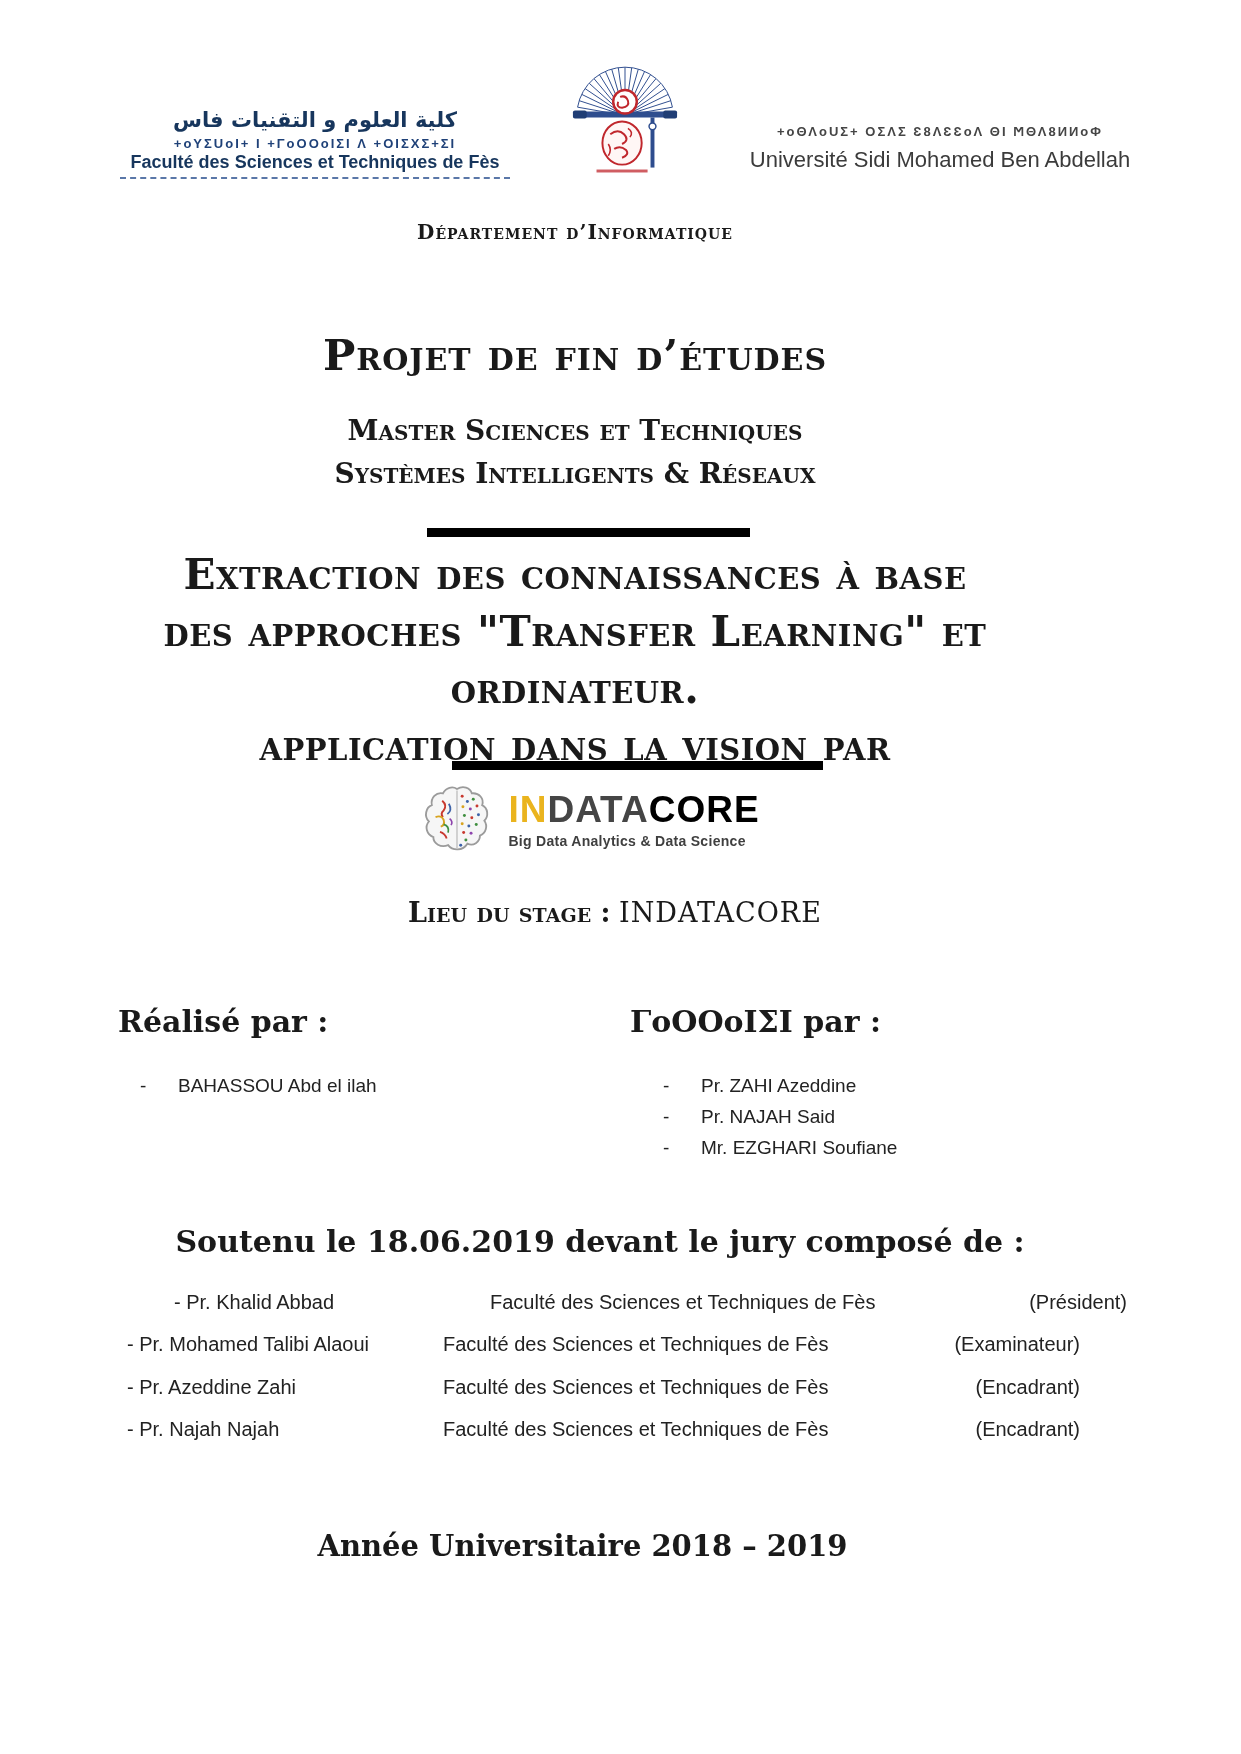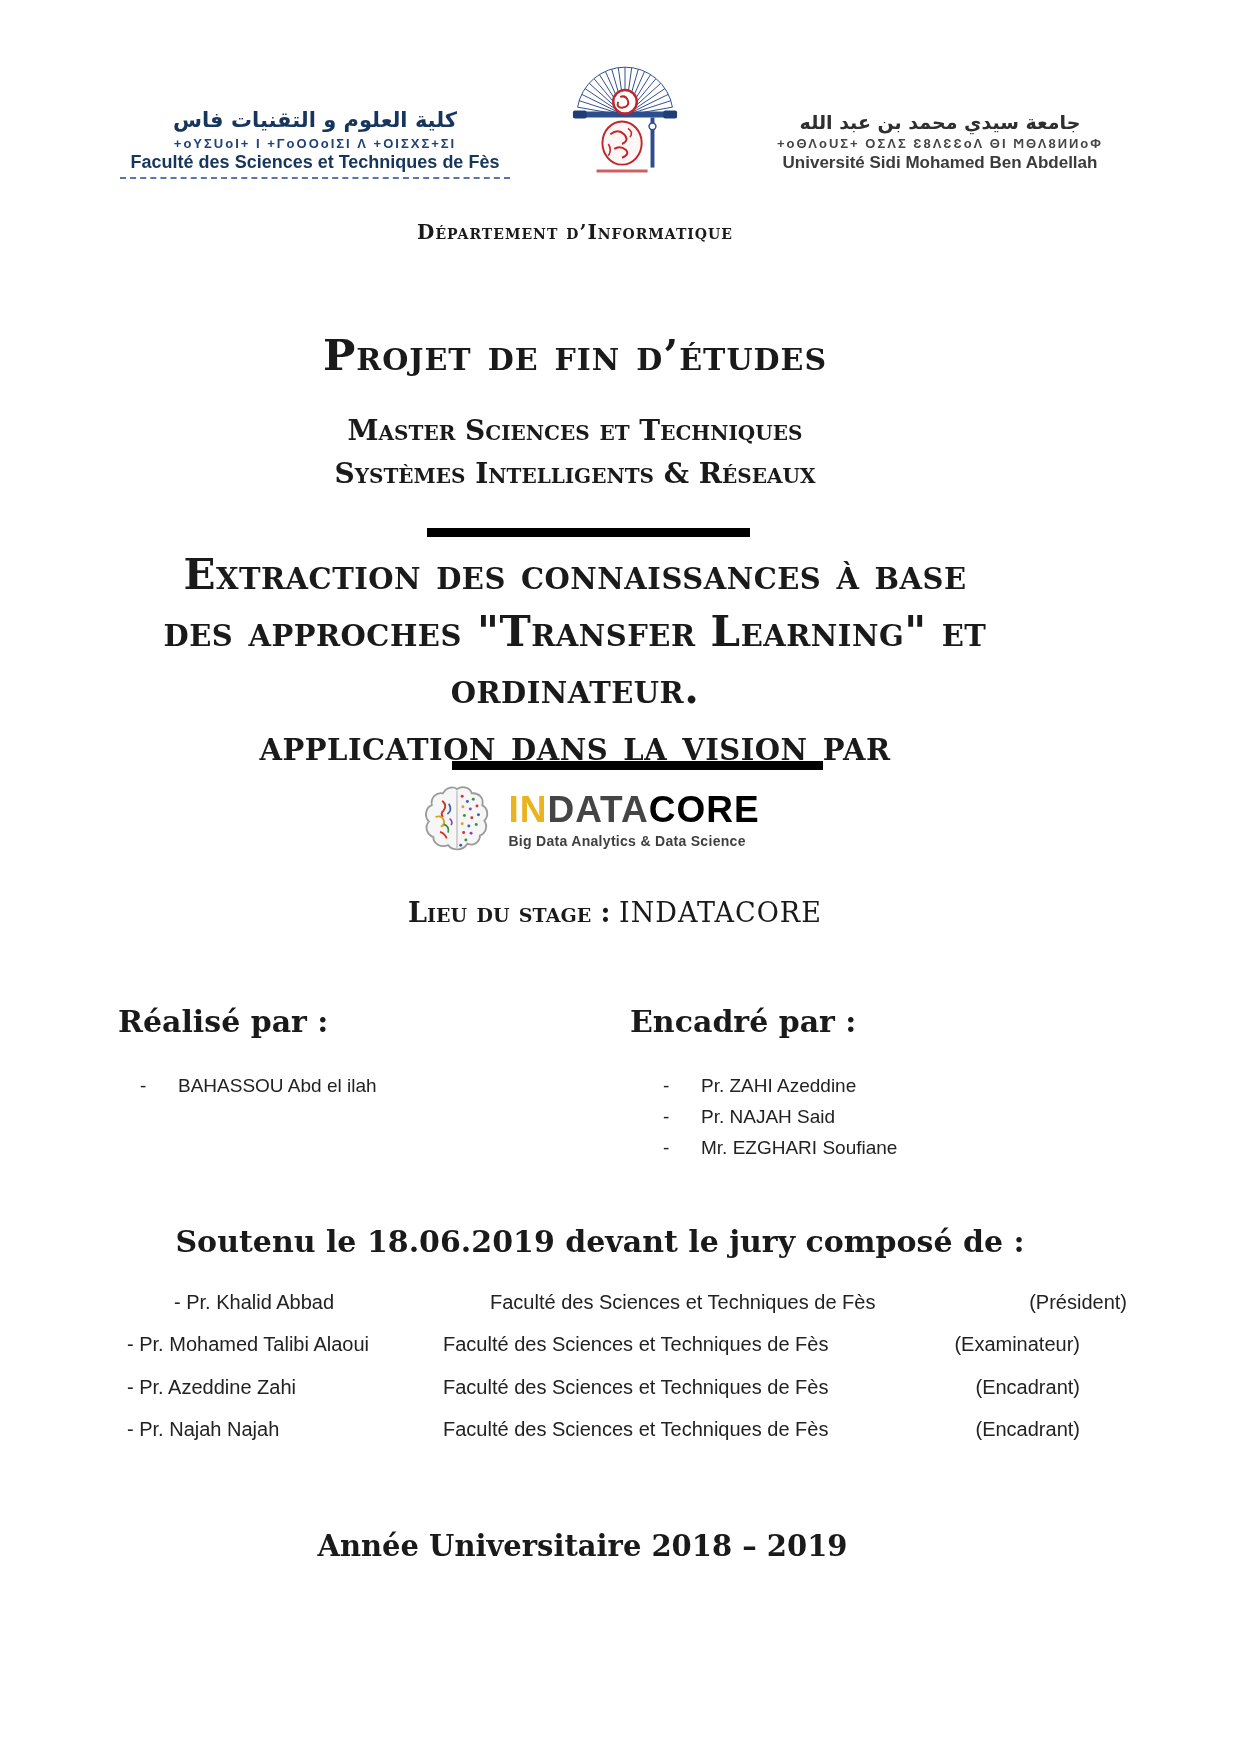--- a/index.html
+++ b/index.html
@@ -19,21 +19,21 @@
   }
   .inst{text-align:center;}
   .inst-left{color:#17365d;width:390px;padding-bottom:4px;
     border-bottom:2px dashed #5a77a8;}
   .inst-left .arabic{font-family:"DejaVu Sans",sans-serif;font-size:21px;font-weight:bold;line-height:1.3;}
   .inst-left .tifinagh{font-size:13px;font-weight:bold;letter-spacing:2px;margin-top:2px;color:#1f4178;}
   .inst-left .latin{font-size:18px;font-weight:bold;margin-top:1px;}
   .inst-right{color:#3b3b3b;width:400px;padding-bottom:6px;}
   .inst-right .arabic{font-family:"DejaVu Sans",sans-serif;font-size:19px;font-weight:bold;color:#2f2f2f;}
   .inst-right .tifinagh{font-size:13px;font-weight:bold;letter-spacing:2px;margin-top:3px;color:#454545;}
-  .inst-right .latin{font-size:17px;font-weight:bold;margin-top:2px;color:#3b3b3b;}
+  .inst-right .latin{font-size:22px;font-weight:normal;margin-top:8px;color:#3b3b3b;}
 
   
   .serif{font-family:"DejaVu Serif","Liberation Serif",serif;}
   .sc{font-variant:small-caps;}
   .centerband{position:absolute;left:0;width:1150px;text-align:center;}
 
   .department{top:220px;font-size:20px;font-weight:bold;letter-spacing:1px;}
   .project-title{top:330px;font-size:43px;font-weight:bold;letter-spacing:1px;}
   .master-line{top:414px;font-size:28px;font-weight:bold;}
   .speciality-line{top:457px;font-size:28px;font-weight:bold;}
@@ -123,21 +123,20 @@
     <path d="M50,42 q6,-2 8,4 q2,6 -6,7 q-6,0 -4,-6" fill="none" stroke="#c0272d" stroke-width="2"></path>
     <ellipse cx="52" cy="89" rx="20" ry="22" fill="#fff6f5" stroke="#c0272d" stroke-width="2"></ellipse>
     <path d="M40,80 q8,-6 14,0 q6,6 -2,10" fill="none" stroke="#c0272d" stroke-width="2"></path>
     <path d="M44,95 q6,-4 12,1 q4,5 -4,8" fill="none" stroke="#c0272d" stroke-width="2"></path>
     <path d="M38,90 q4,6 0,12" fill="none" stroke="#c0272d" stroke-width="1.6"></path>
     <path d="M58,74 q6,4 2,9" fill="none" stroke="#c0272d" stroke-width="1.6"></path>
     <rect x="26" y="116" width="52" height="3" fill="#c0272d" opacity="0.75"></rect>
   </svg>
 
   <div class="inst inst-right">
-    <div class="arabic">جامعة سيدي محمد بن عبد الله</div>
     <div class="tifinagh">+oΘΛoUΣ+  OΣΛΣ  Ɛ8ΛƐƐoΛ  ΘI  ϺΘΛ8ИИoΦ</div>
     <div class="latin">Université Sidi Mohamed Ben Abdellah</div>
   </div>
 </div>
 
 <div class="centerband serif sc department">Département d’Informatique</div>
 
 <div class="centerband serif sc project-title">Projet de fin d’études</div>
 <div class="centerband serif sc master-line">Master Sciences et Techniques</div>
 <div class="centerband serif sc speciality-line">Systèmes Intelligents &amp; Réseaux</div>
@@ -185,21 +184,21 @@
     <div class="tagline">Big Data Analytics &amp; Data Science</div>
   </div>
 </div>
 
 <div class="centerband serif stage-line">
   <span class="lbl sc">Lieu du stage :</span>
   <span class="val">INDATACORE</span>
 </div>
 
 <div class="people-label label-realise">Réalisé par :</div>
-<div class="people-label label-encadre">Encadré par :</div>
+<div class="people-label label-encadre">ΓoOOoIΣI par :</div>
 
 <div class="bullet-list list-realise">
   <div class="bullet-row">
     <span class="dash">-</span>
     <span>BAHASSOU Abd el ilah</span>
   </div>
 </div>
 
 <div class="bullet-list list-encadre">
   <div class="bullet-row">

